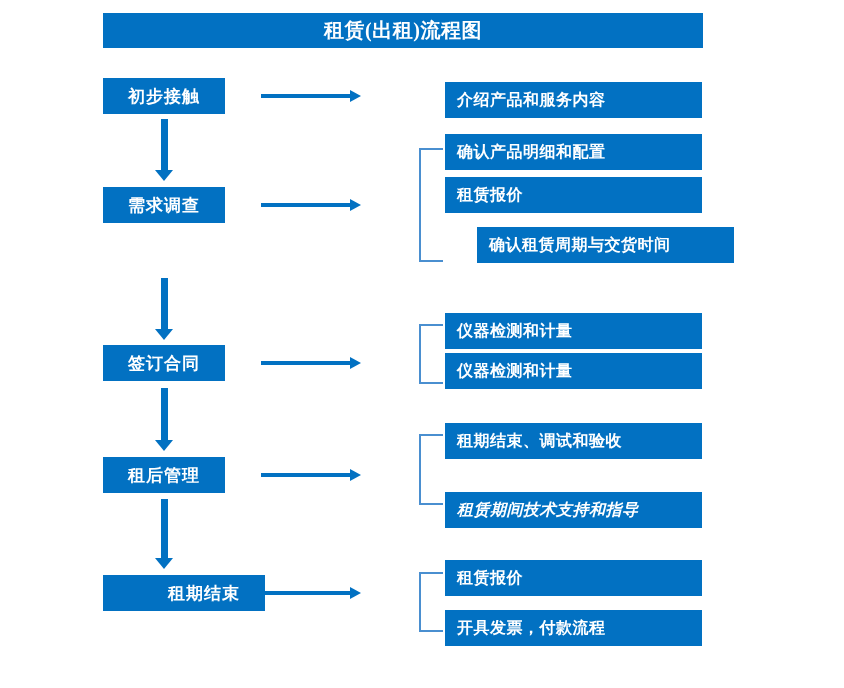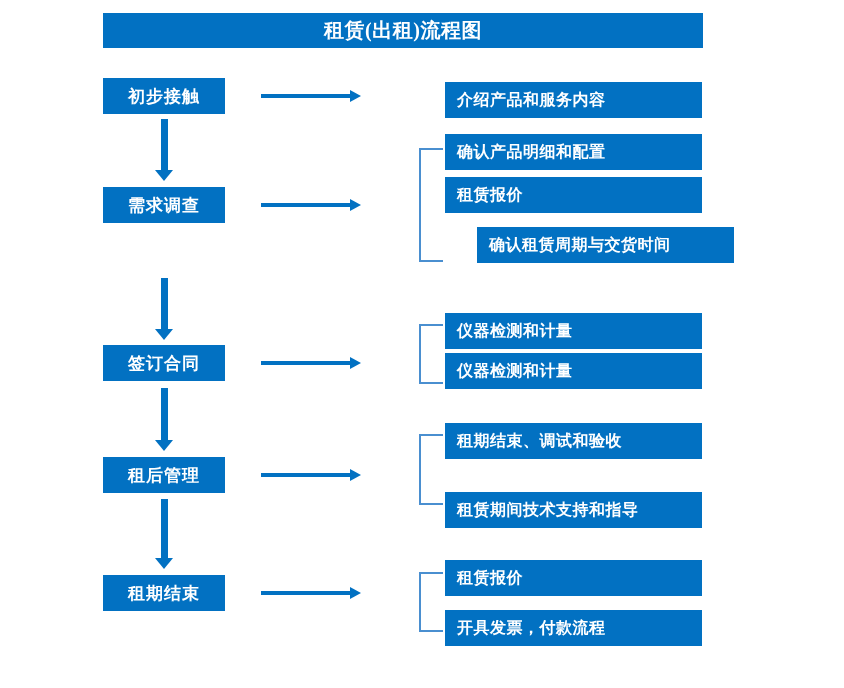--- a/index.html
+++ b/index.html
@@ -128,21 +128,21 @@
   <div class="title-bar">租赁(出租)流程图</div>
 
   <div class="stage-box" style="top:187px;">需求调查</div>
 
   <div class="stage-box" style="top:78px;">初步接触</div>
 
   <div class="stage-box" style="top:345px;">签订合同</div>
 
   <div class="stage-box" style="top:457px;">租后管理</div>
 
-  <div class="stage-box" style="top:575px;">租期结束</div>
+  <div class="stage-box" style="top:575px;padding-left:40px;">租期结束</div>
 
   <div class="v-arrow" style="left:155px; top:119px; height:62px;">
     <div class="shaft" style="height:51px;"></div>
     <div class="head"></div>
   </div>
 
   <div class="v-arrow" style="left:155px; top:278px; height:62px;">
     <div class="shaft" style="height:51px;"></div>
     <div class="head"></div>
   </div>
@@ -197,19 +197,19 @@
   <div class="detail-box" style="top:177px;">租赁报价</div>
 
   <div class="detail-box" style="top:227px;margin-left:32px;">确认租赁周期与交货时间</div>
 
   <div class="detail-box" style="top:313px;">仪器检测和计量</div>
 
   <div class="detail-box" style="top:353px;">仪器检测和计量</div>
 
   <div class="detail-box" style="top:423px;">租期结束、调试和验收</div>
 
-  <div class="detail-box" style="top:492px;">租赁期间技术支持和指导</div>
+  <div class="detail-box" style="top:492px;font-style:italic;">租赁期间技术支持和指导</div>
 
   <div class="detail-box" style="top:560px;">租赁报价</div>
 
   <div class="detail-box" style="top:610px;font-family:Liberation Serif, serif;">开具发票，付款流程</div>
 
 </div>
 
 </body></html>

